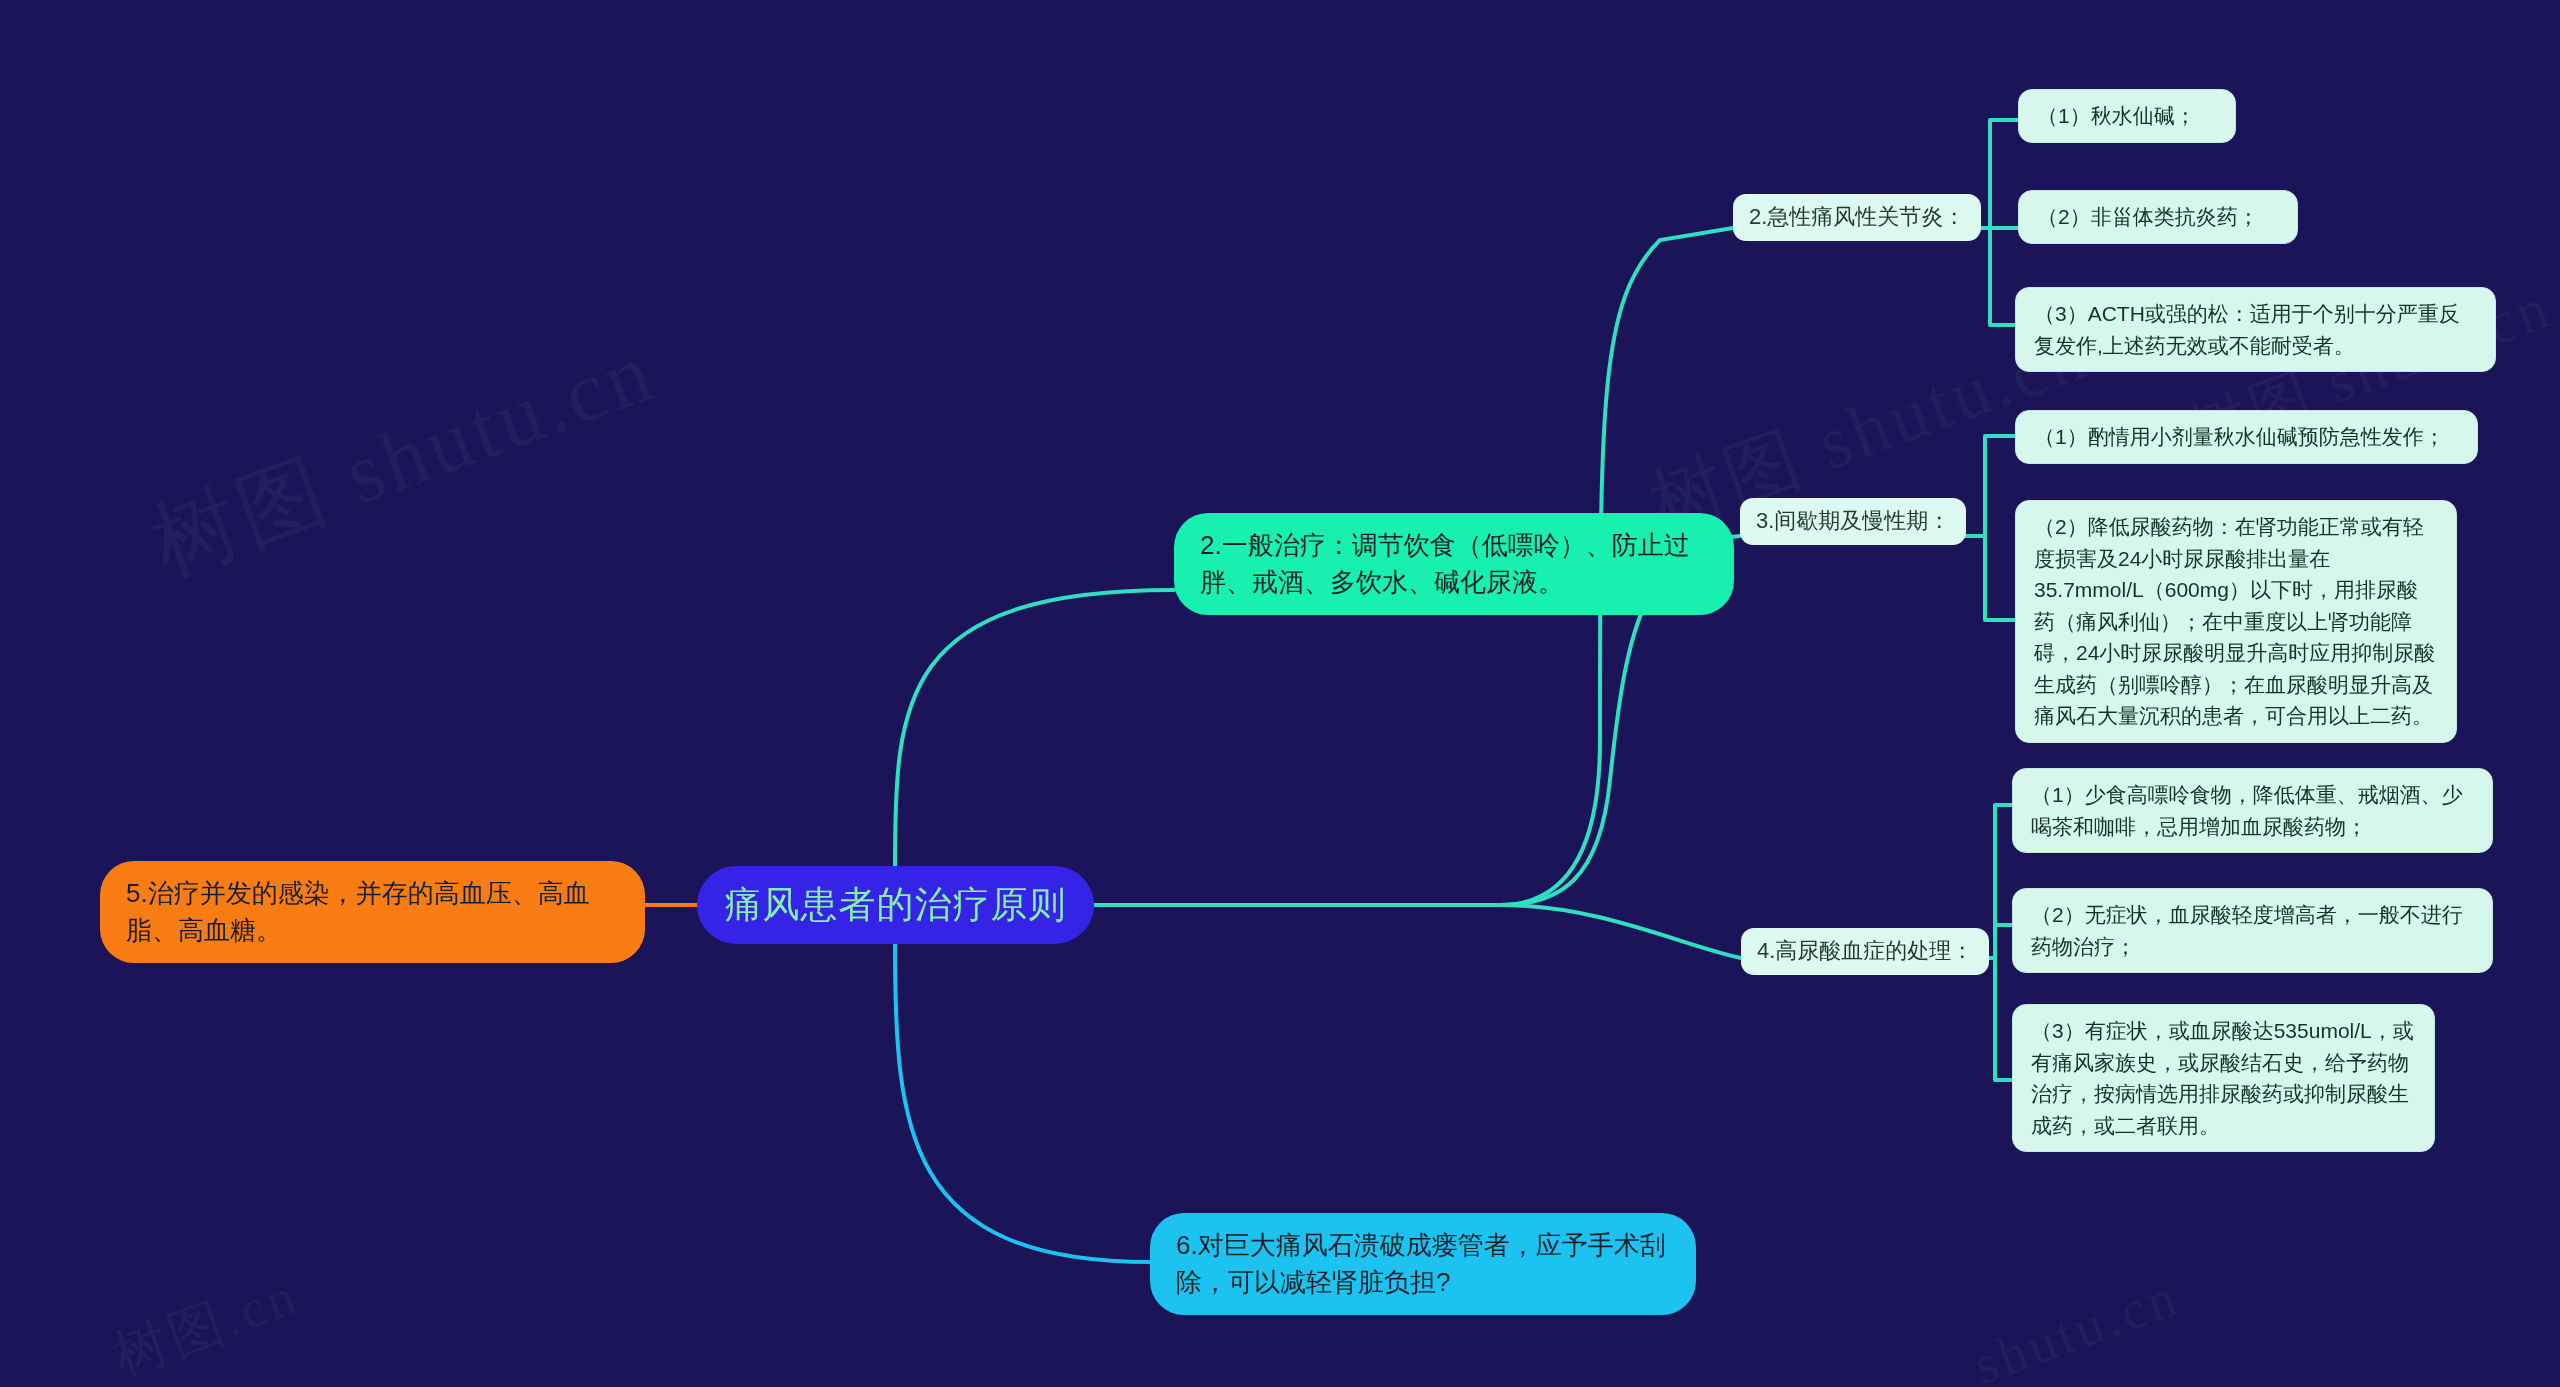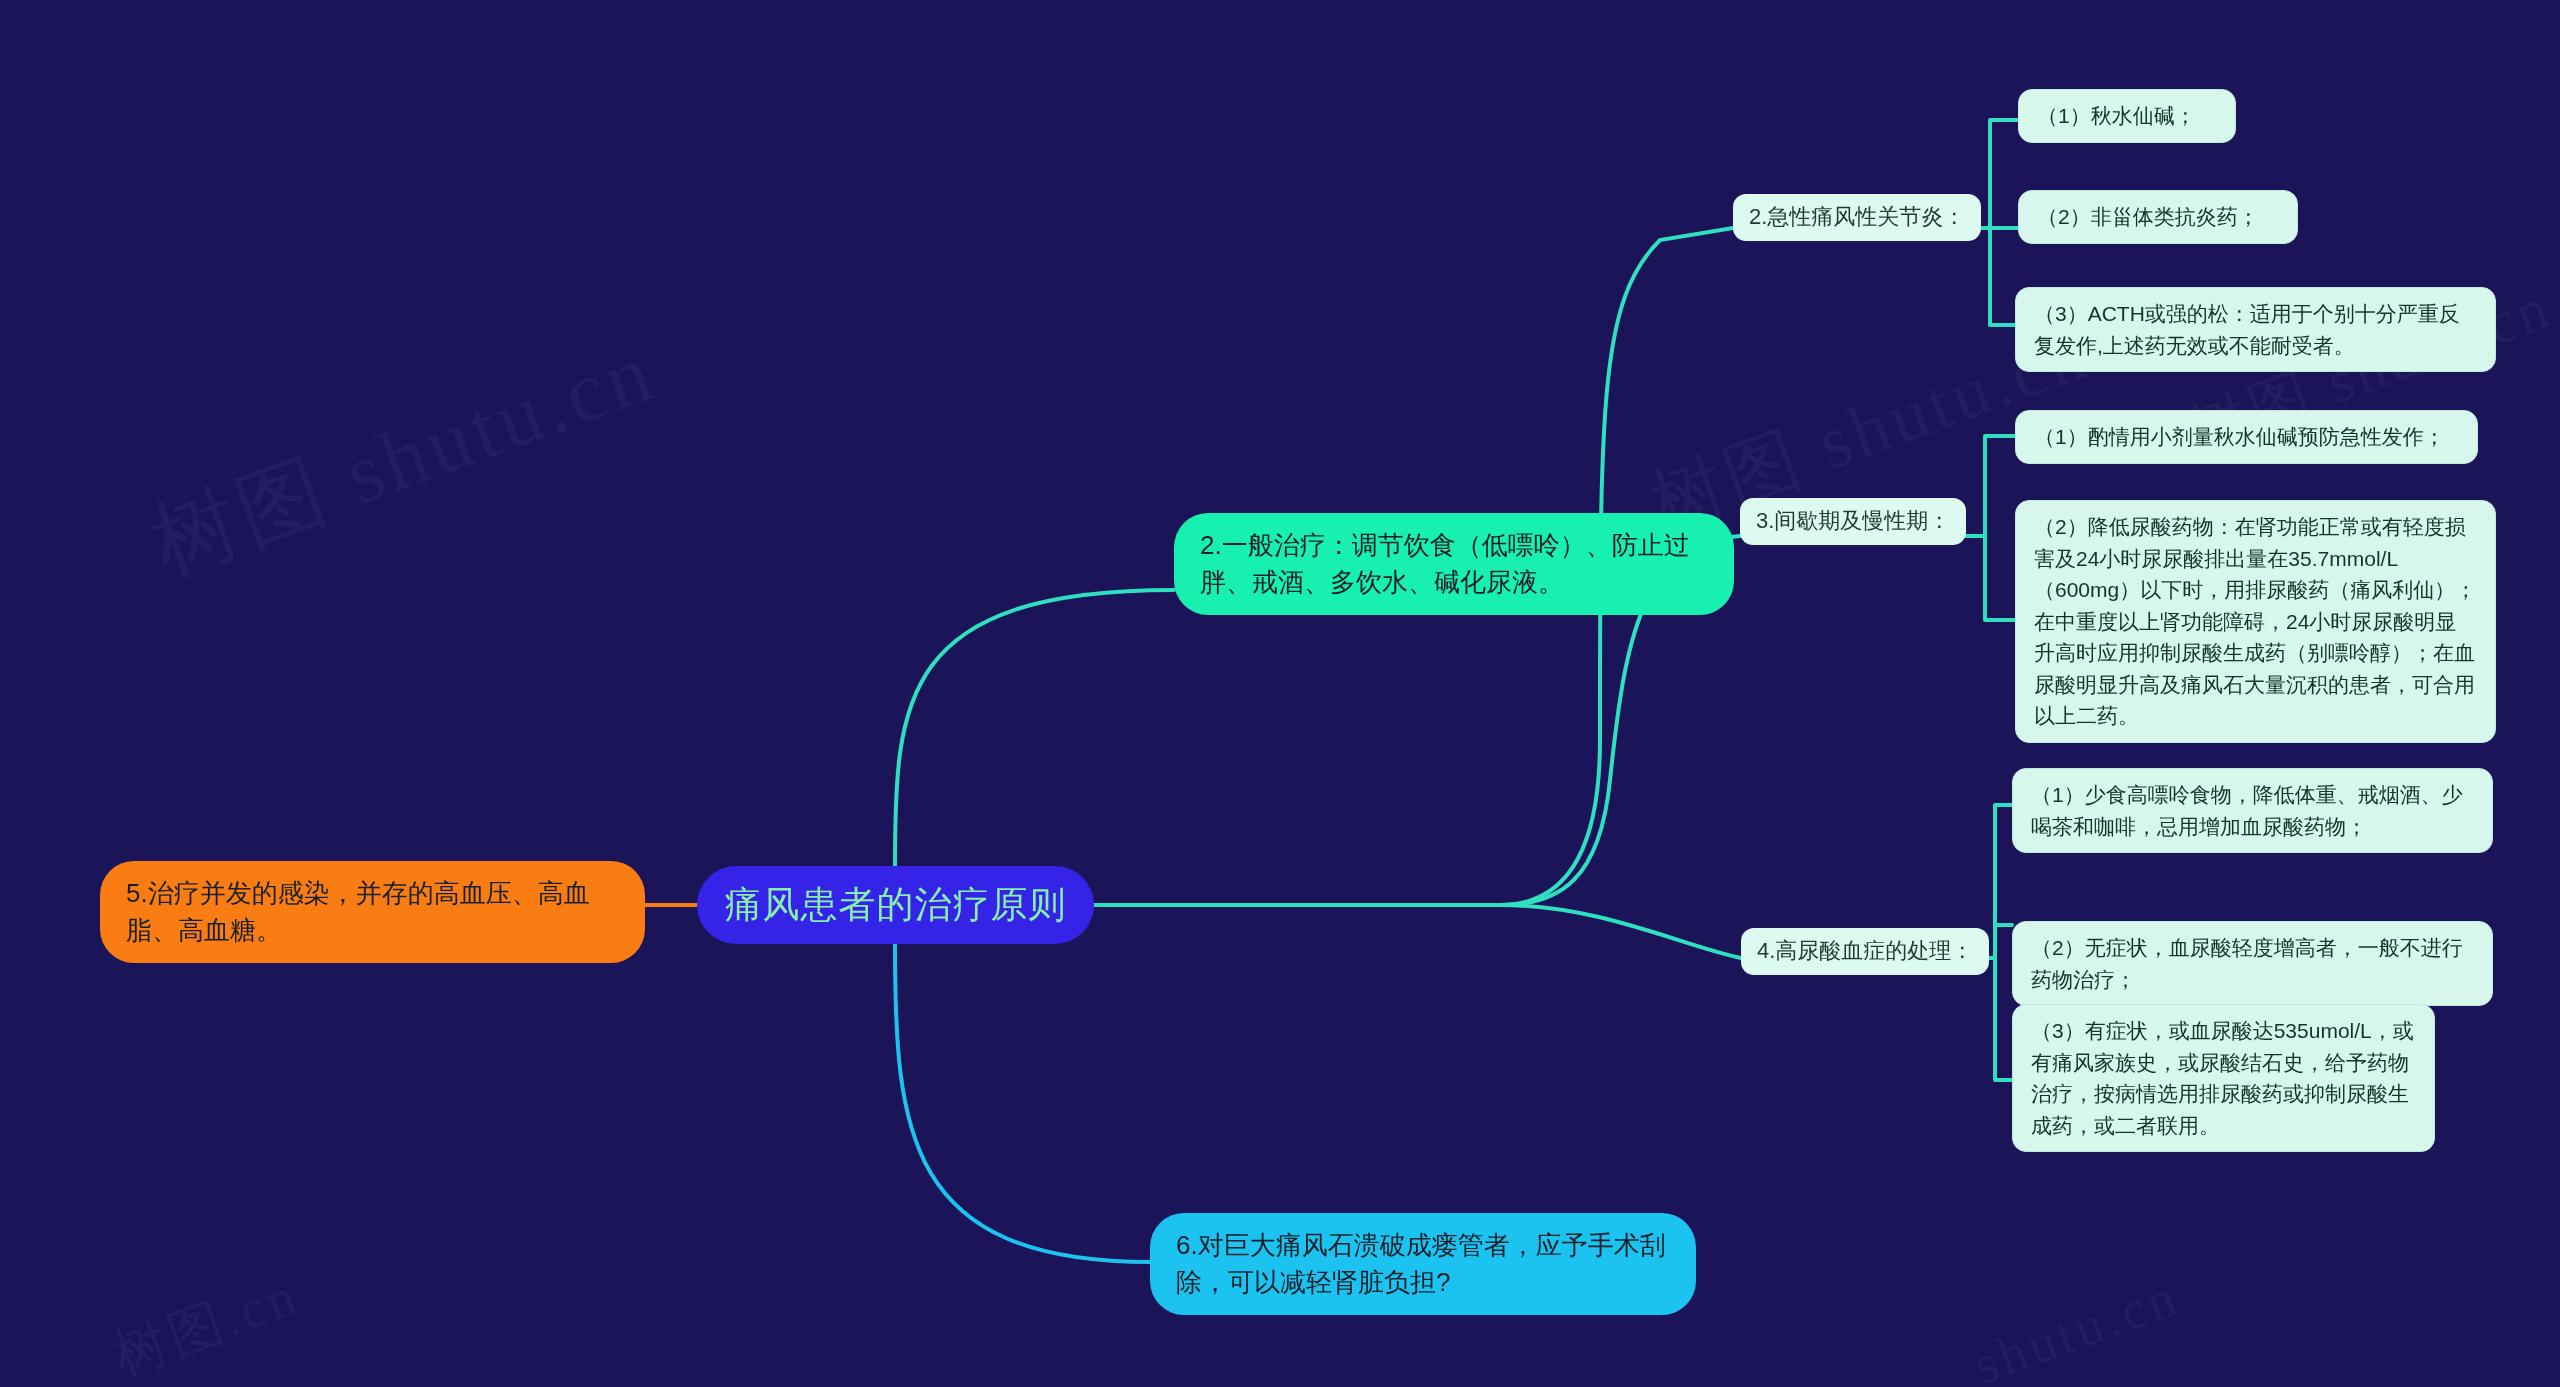--- a/index.html
+++ b/index.html
@@ -98,24 +98,24 @@
     line-height:1.5;
     color:#15332b;
     box-sizing:border-box;
     align-items:flex-end;
   }
   .c2a{left:2018px;top:89px;width:218px;}
   .c2b{left:2018px;top:190px;width:280px;}
   .c2c{left:2015px;top:287px;width:481px;}
 
   .c3a{left:2015px;top:410px;width:463px;}
-  .c3b{left:2015px;top:500px;width:481px;}
+  .c3b{left:2015px;top:500px;width:442px;}
 
   .c4a{left:2012px;top:768px;width:481px;}
-  .c4b{left:2012px;top:888px;width:481px;margin-top:33px;}
+  .c4b{left:2012px;top:888px;width:481px;}
   .c4c{left:2012px;top:1004px;width:423px;}
 </style>
 </head>
 <body>
 
 <div id="canvas">
 
   <div class="wm wm1">树图 shutu.cn</div>
   <div class="wm wm2">树图 shutu.cn</div>
   <div class="wm wm3">树图.cn</div>

